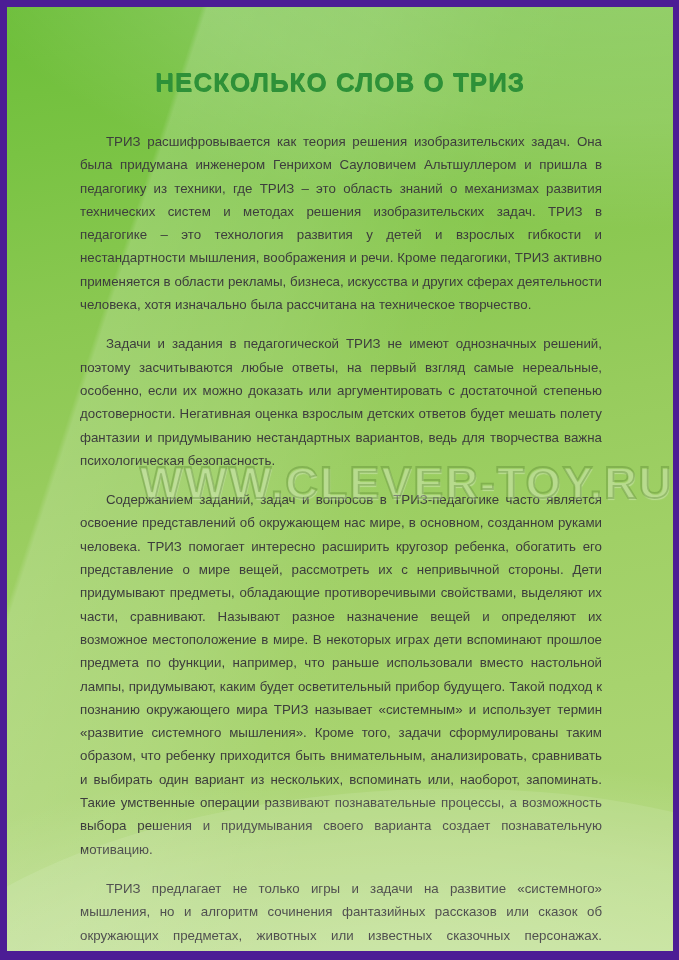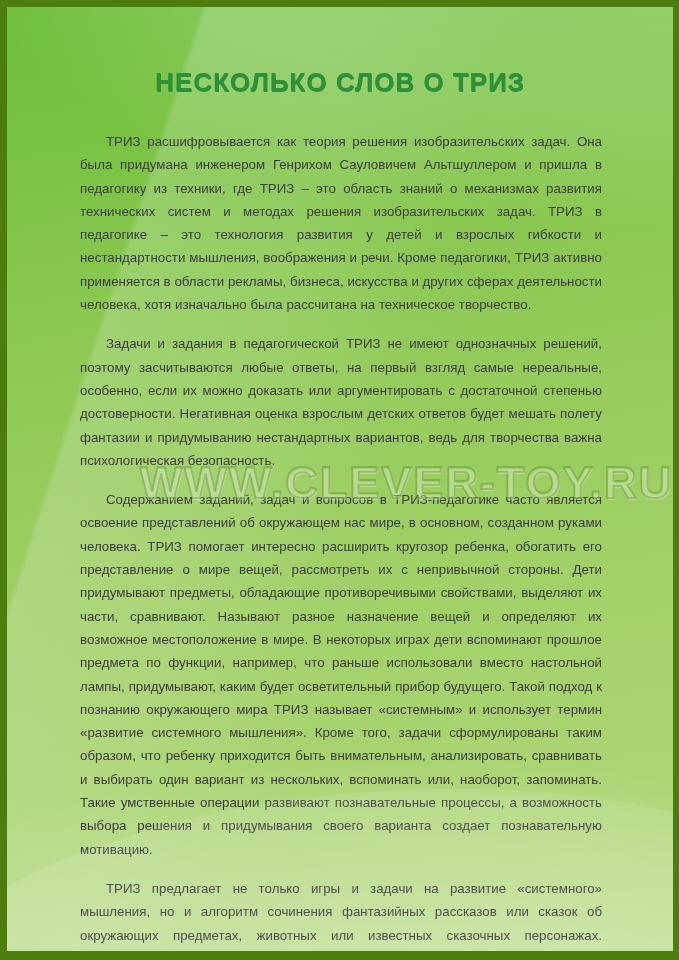--- a/index.html
+++ b/index.html
@@ -1,19 +1,19 @@
 <!DOCTYPE html>
 <html><head>
 <meta charset="utf-8">
 <style>
   html,body { margin:0; padding:0; background:#ffffff; }
   .scan {
     position:relative;
     width:679px; height:960px;
-    background:#4d7c0f;
+    background:#4c1d95;
     overflow:hidden;
     font-family:"Liberation Sans", sans-serif;
   }
   
   .page {
     position:absolute;
     left:7px; top:7px;
     width:666px; height:944px;
     overflow:hidden;
     background:

